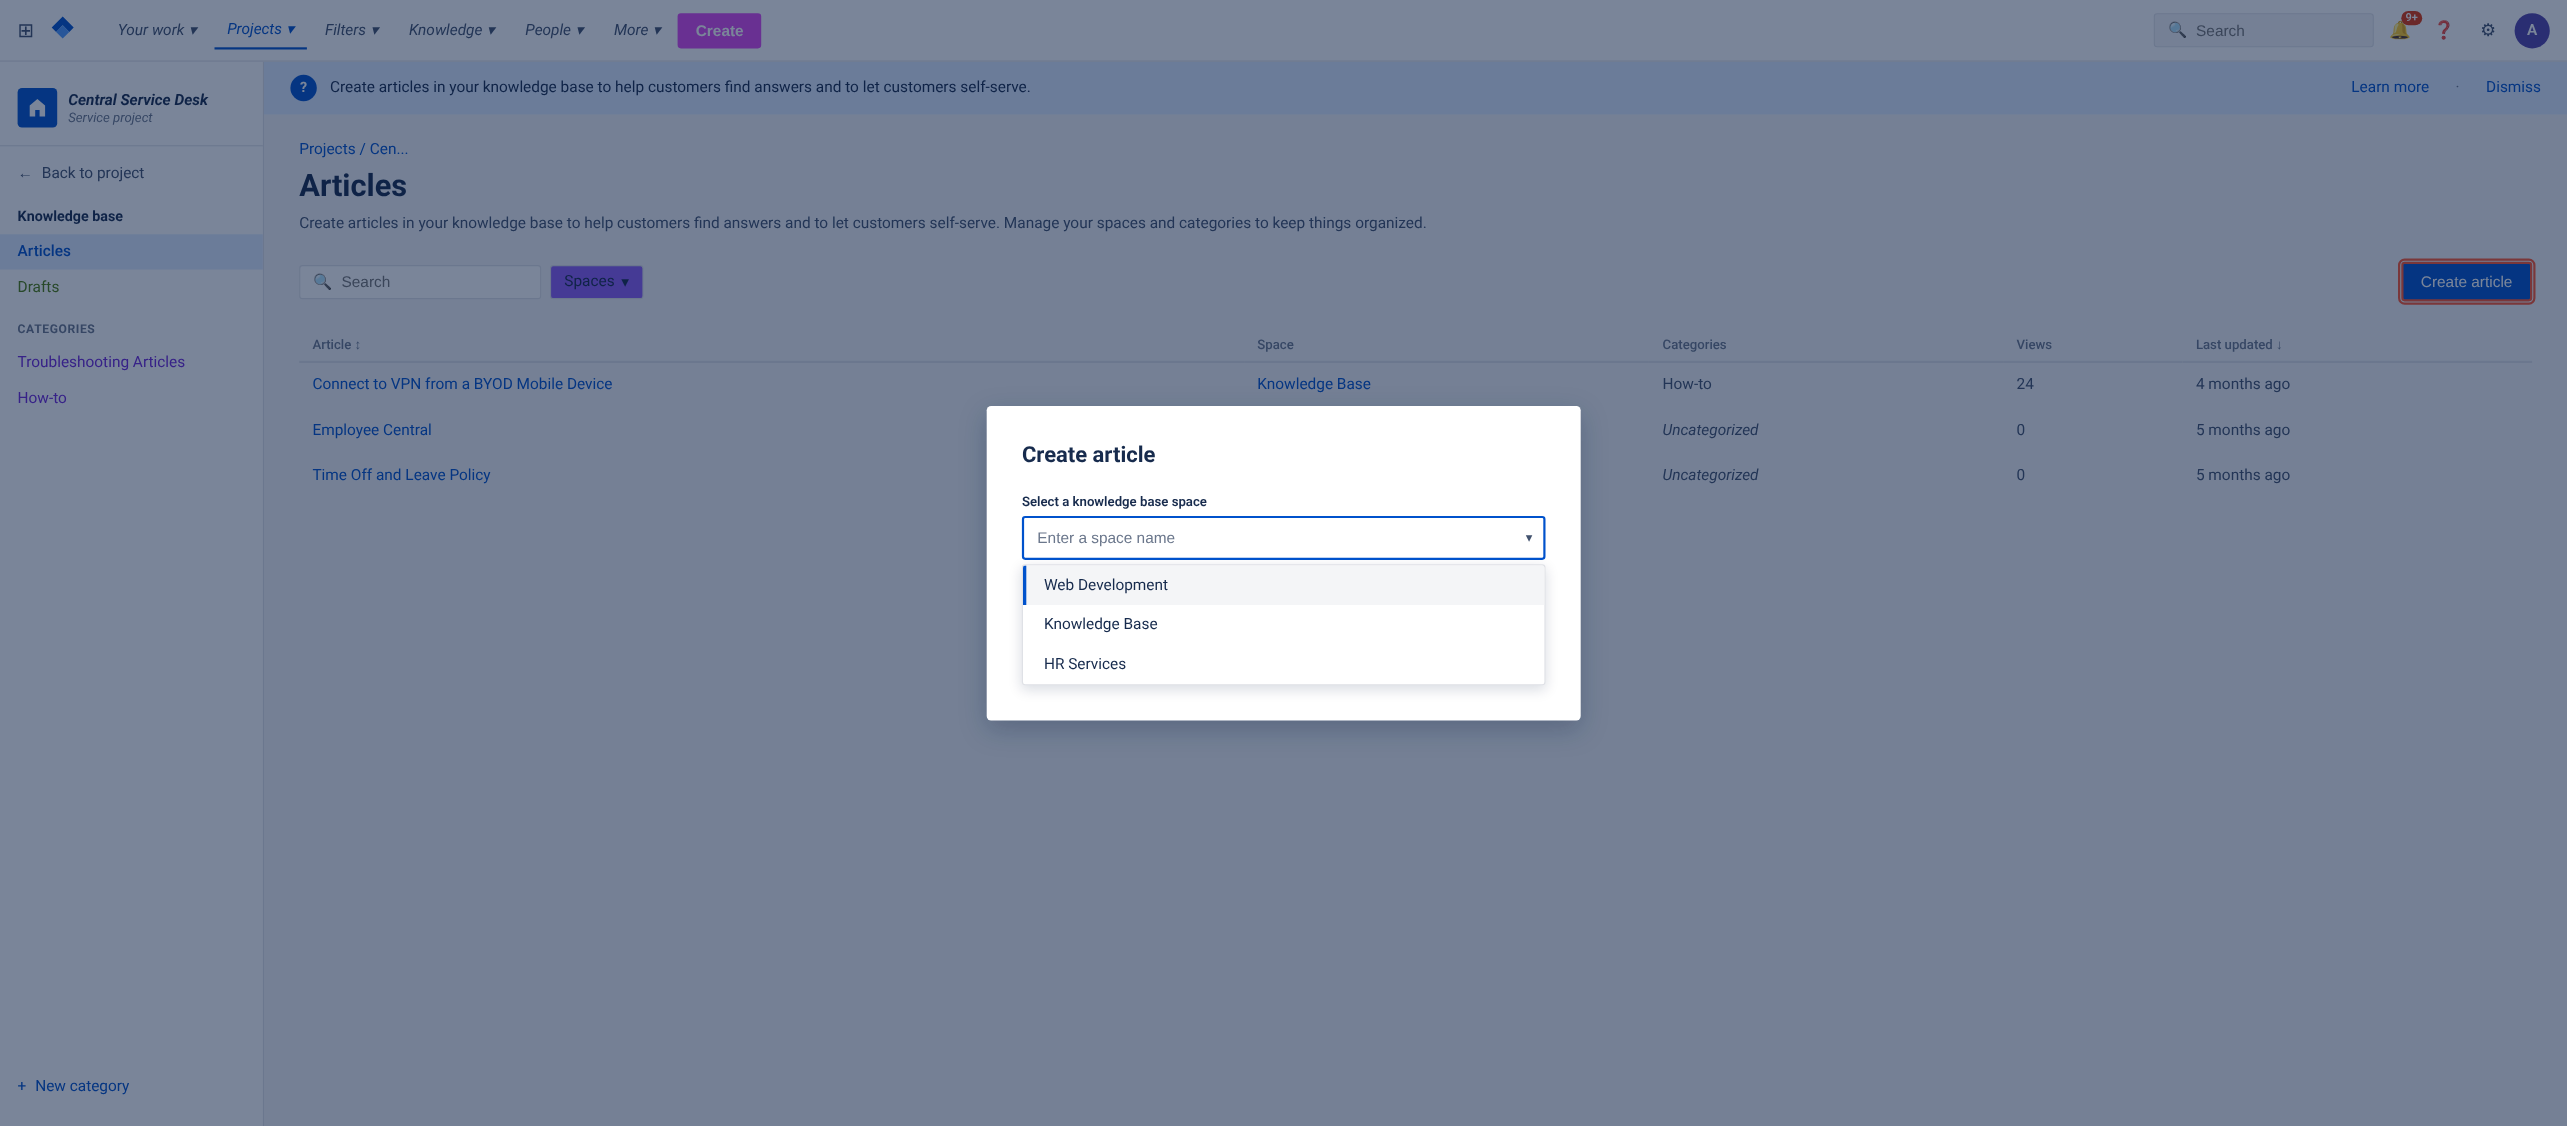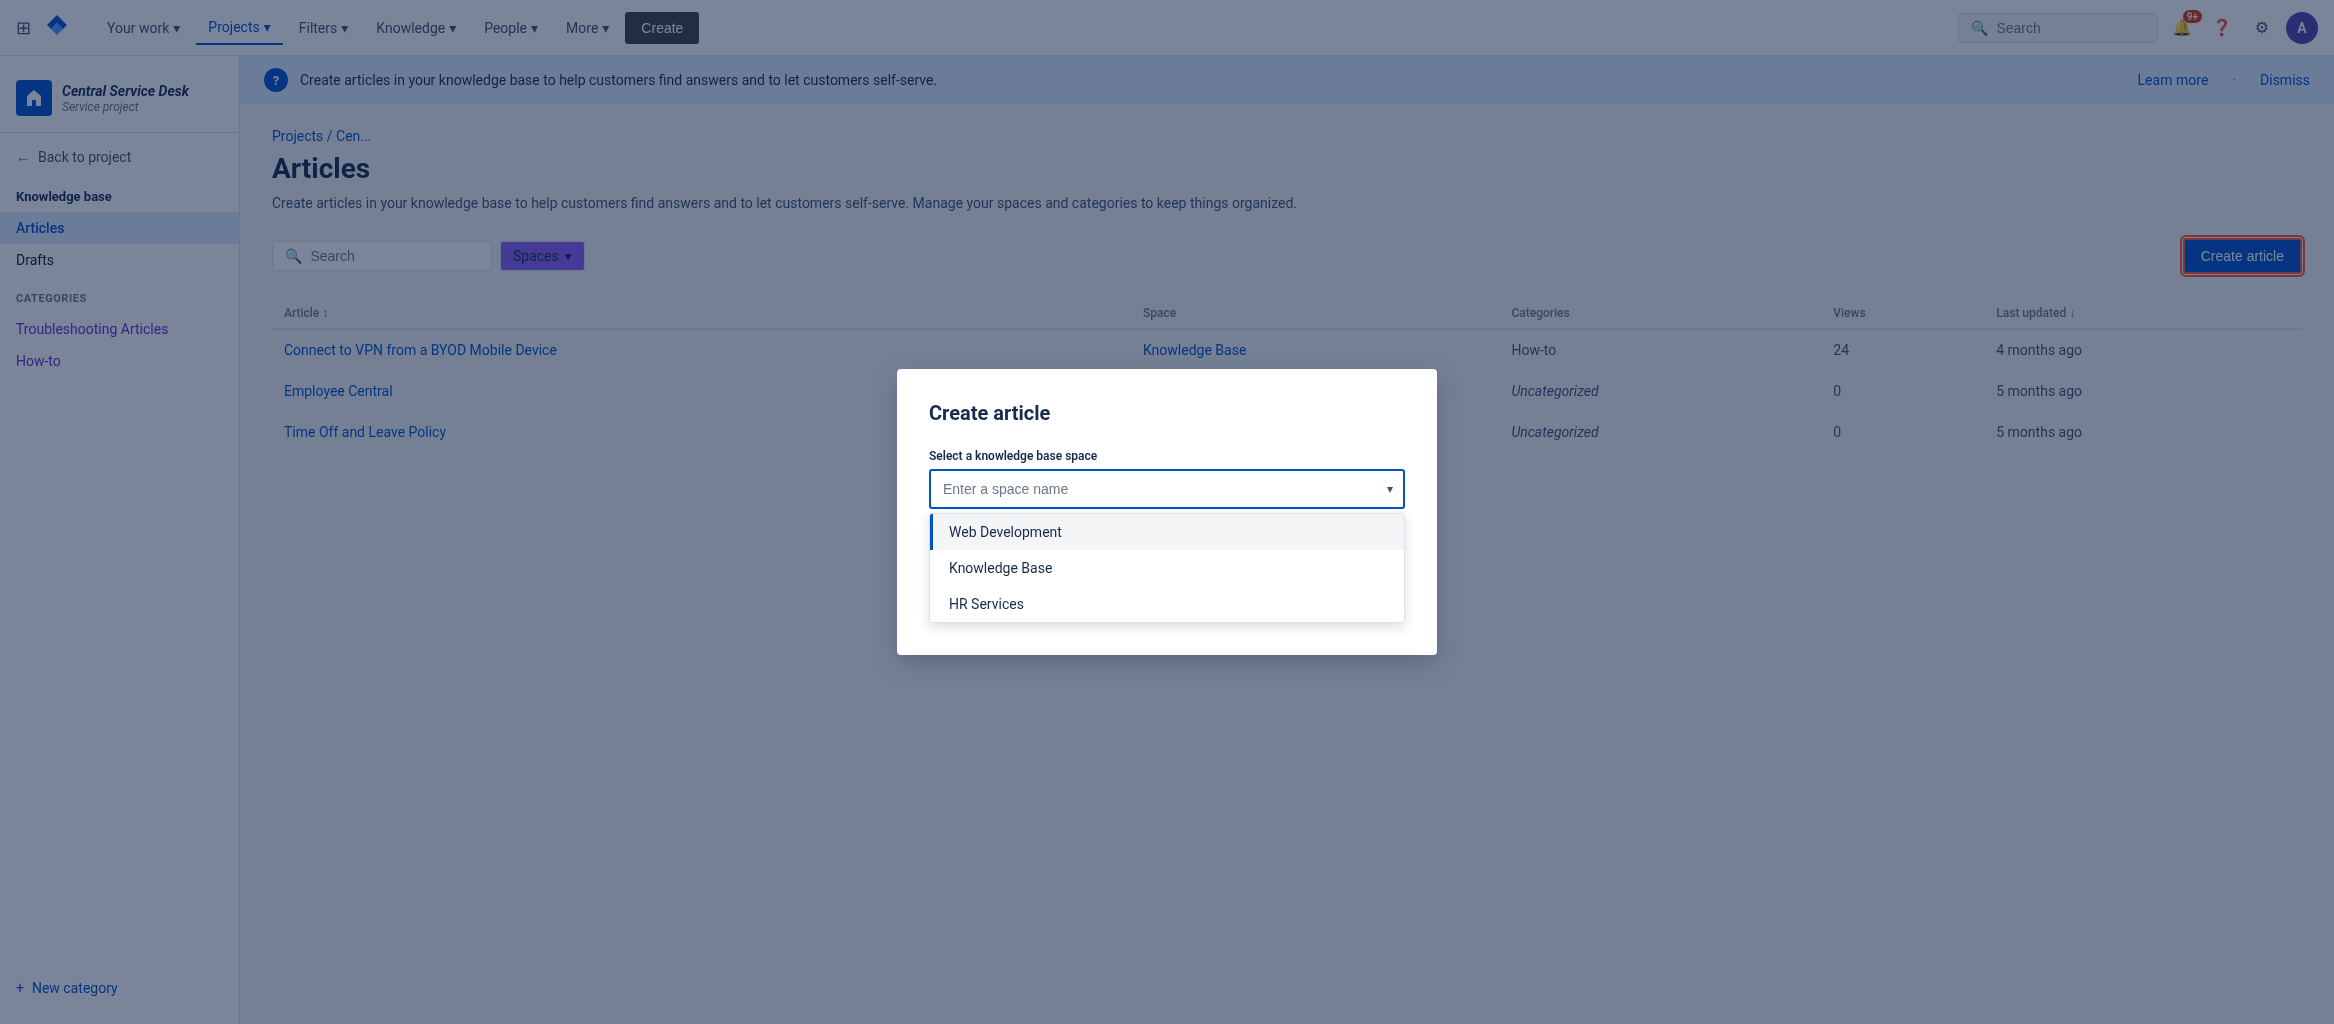--- a/index.html
+++ b/index.html
@@ -23,30 +23,31 @@
     .nav-item {
       padding: 8px 12px;
       border-radius: 3px;
       cursor: pointer;
       color: #42526e;
       font-size: 14px;
       display: flex;
       align-items: center;
       gap: 4px;
       white-space: nowrap;
+      font-style: italic;
     }
     .nav-item.active { color: #0052cc; border-bottom: 2px solid #0052cc; border-radius: 0; }
     .nav-create-btn {
-      background: #404040;
+      background: #d946ef;
       color: #fff;
       border: none;
       border-radius: 3px;
       padding: 8px 16px;
       font-size: 14px;
-      font-weight: 400;
+      font-weight: 700;
       cursor: pointer;
       white-space: nowrap;
     }
     .nav-right { display: flex; align-items: center; gap: 8px; margin-left: auto; }
     .search-bar {
       display: flex;
       align-items: center;
       border: 1px solid #dfe1e6;
       border-radius: 3px;
       padding: 6px 12px;
@@ -142,21 +143,21 @@
       gap: 8px;
       padding: 8px 16px;
       cursor: pointer;
       color: #42526e;
       font-size: 14px;
     }
     .sidebar-section-title { font-size: 13px; font-weight: 700; color: #172b4d; padding: 16px 16px 8px; }
     .sidebar-item {
       padding: 8px 16px;
       cursor: pointer;
-      color: #0f172a;
+      color: #4d7c0f;
       font-size: 14px;
     }
     .sidebar-item.active { background: #deebff; color: #0052cc; font-weight: 500; }
     .sidebar-categories-header { font-size: 11px; font-weight: 700; color: #6b778c; padding: 16px 16px 8px; letter-spacing: 0.05em; text-transform: uppercase; }
     .sidebar-category { padding: 8px 16px; cursor: pointer; color: #6d28d9; font-size: 14px; }
     .sidebar-new-category {
       display: flex;
       align-items: center;
       gap: 8px;
       padding: 12px 16px;

